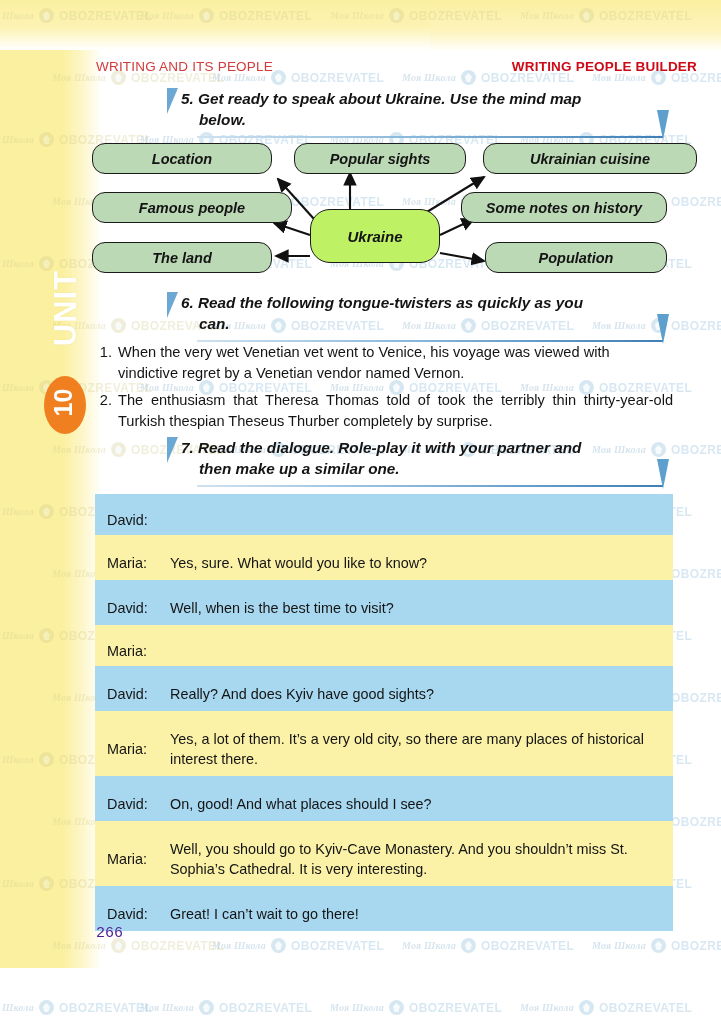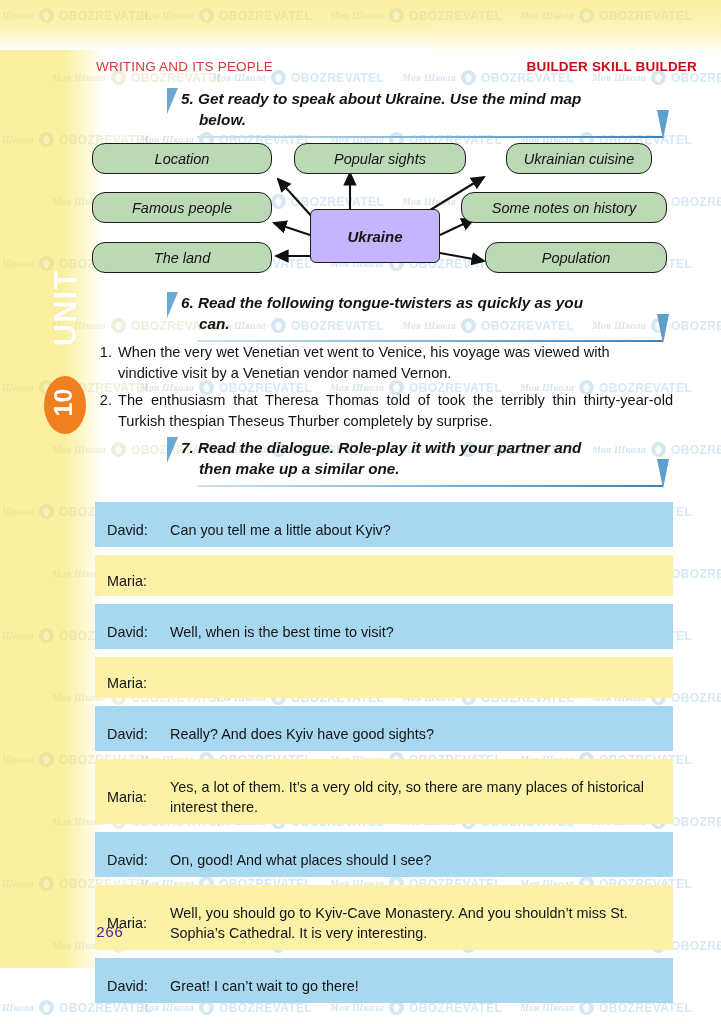--- a/index.html
+++ b/index.html
@@ -139,27 +139,28 @@
   .mm-box {
     position: absolute;
     display: flex; align-items: center; justify-content: center;
     background: #bcd9b6;
     border: 1.6px solid #1b1b1b;
     border-radius: 13px;
     font-family: "Liberation Sans", sans-serif;
     font-style: italic; font-size: 14.5px; color: #141414;
     text-align: center;
     z-index: 3;
+    font-weight: bold;
   }
   .mm-center {
     position: absolute;
     display: flex; align-items: center; justify-content: center;
-    background: #c4b5fd;
+    background: #bef264;
     border: 1.6px solid #1b1b1b;
-    border-radius: 6px;
+    border-radius: 20px;
     font-family: "Liberation Sans", sans-serif;
     font-style: italic; font-weight: bold; font-size: 15px; color: #141414;
     z-index: 4;
   }
   .mm-svg { position: absolute; left: 0; top: 0; z-index: 2; }
 
   
   .tt-list { position: absolute; left: 95px; top: 342px; width: 578px; z-index: 3; }
   .tt-item {
     display: flex; gap: 6px;
@@ -170,21 +171,20 @@
   .tt-num { flex: none; width: 17px; text-align: right; }
   .tt-txt { flex: 1; text-align: justify; }
   .tt-txt.nojust { text-align: left; }
 
   
   .dlg { position: absolute; left: 95px; top: 494px; width: 578px; z-index: 3; }
   .dlg-row {
     display: flex; align-items: center;
     padding: 18px 10px 7px 12px;
     min-height: 35px;
-    margin-top: 8px;
   }
   .dlg-row.blue { background: #a8d8f0; }
   .dlg-row.yellow { background: #fbf2a8; }
   .dlg-who {
     flex: none; width: 63px;
     font-family: "Liberation Sans", sans-serif;
     font-size: 14.4px; color: #141414;
   }
   .dlg-line {
     flex: 1;
@@ -552,21 +552,21 @@
         <span class="wm-obz">OBOZREVATEL</span>
       </div>
       <div class="wm" style="left: 520px; top: 1000px;">
         <span class="wm-school">Моя Школа</span>
         <span class="wm-logo"></span>
         <span class="wm-obz">OBOZREVATEL</span>
       </div>
     </div>
 
   <div class="hdr hdr-left">WRITING AND ITS PEOPLE</div>
-  <div class="hdr hdr-right">BUILDER SKILL BUILDER</div>
+  <div class="hdr hdr-right">WRITING PEOPLE BUILDER</div>
 
   <div class="unit-tab">
     <div class="unit-oval"></div>
     <div class="unit-word">UNIT</div>
     <div class="unit-num">10</div>
   </div>
 
   <div class="task" style="left:167px; top:88px; width:506px;">
     <div class="task-body">
       <div class="task-tri-left"></div>
@@ -597,23 +597,23 @@
 
       <line x1="330" y1="72" x2="392" y2="34" stroke="#111" stroke-width="2.1" marker-end="url(#ah)"></line>
 
       <line x1="348" y1="92" x2="382" y2="76" stroke="#111" stroke-width="2.1" marker-end="url(#ah)"></line>
 
       <line x1="348" y1="110" x2="392" y2="118" stroke="#111" stroke-width="2.1" marker-end="url(#ah)"></line>
     </svg>
 
     <div class="mm-box" style="left:0px;   top:0px;  width:180px; height:31px;">Location</div>
     <div class="mm-box" style="left:202px; top:0px;  width:172px; height:31px;">Popular sights</div>
-    <div class="mm-box" style="left:414px; top:0px;  width:146px; height:31px;">Ukrainian cuisine</div>
-
-    <div class="mm-box" style="left:0px;   top:49px; width:180px; height:31px;">Famous people</div>
+    <div class="mm-box" style="left:391px; top:0px;  width:214px; height:31px;">Ukrainian cuisine</div>
+
+    <div class="mm-box" style="left:0px;   top:49px; width:200px; height:31px;">Famous people</div>
     <div class="mm-box" style="left:369px; top:49px; width:206px; height:31px;">Some notes on history</div>
 
     <div class="mm-box" style="left:0px;   top:99px; width:180px; height:31px;">The land</div>
     <div class="mm-box" style="left:393px; top:99px; width:182px; height:31px;">Population</div>
 
     <div class="mm-center" style="left:218px; top:66px; width:130px; height:54px;">Ukraine</div>
   </div>
 
   <div class="task" style="left:167px; top:292px; width:506px;">
     <div class="task-body">
@@ -623,21 +623,21 @@
         <span class="l2">can.</span>
       </div>
       <div class="task-rule" style="top:48px; width:466px;"></div>
       <div class="task-tri-right" style="left:490px; top:22px;"></div>
     </div>
   </div>
 
   <div class="tt-list">
     <div class="tt-item">
       <span class="tt-num">1.</span>
-      <span class="tt-txt nojust">When the very wet Venetian vet went to Venice, his voyage was viewed with vindictive visit by a Venetian vendor named Vernon.</span>
+      <span class="tt-txt nojust">When the very wet Venetian vet went to Venice, his voyage was viewed with vindictive regret by a Venetian vendor named Vernon.</span>
     </div>
     <div class="tt-item">
       <span class="tt-num">2.</span>
       <span class="tt-txt">The enthusiasm that Theresa Thomas told of took the terribly thin thirty-year-old Turkish thespian Theseus Thurber completely by surprise.</span>
     </div>
   </div>
 
   <div class="task" style="left:167px; top:437px; width:506px;">
     <div class="task-body">
       <div class="task-tri-left"></div>
@@ -646,24 +646,24 @@
         <span class="l2">then make up a similar one.</span>
       </div>
       <div class="task-rule" style="top:48px; width:466px;"></div>
       <div class="task-tri-right" style="left:490px; top:22px;"></div>
     </div>
   </div>
 
   <div class="dlg" id="dialogue">
       <div class="dlg-row blue">
         <div class="dlg-who">David:</div>
-        <div class="dlg-line">Can you tell me a little about Kyiv?</div>
       </div>
       <div class="dlg-row yellow">
         <div class="dlg-who">Maria:</div>
+        <div class="dlg-line">Yes, sure. What would you like to know?</div>
       </div>
       <div class="dlg-row blue">
         <div class="dlg-who">David:</div>
         <div class="dlg-line">Well, when is the best time to visit?</div>
       </div>
       <div class="dlg-row yellow">
         <div class="dlg-who">Maria:</div>
       </div>
       <div class="dlg-row blue">
         <div class="dlg-who">David:</div>

